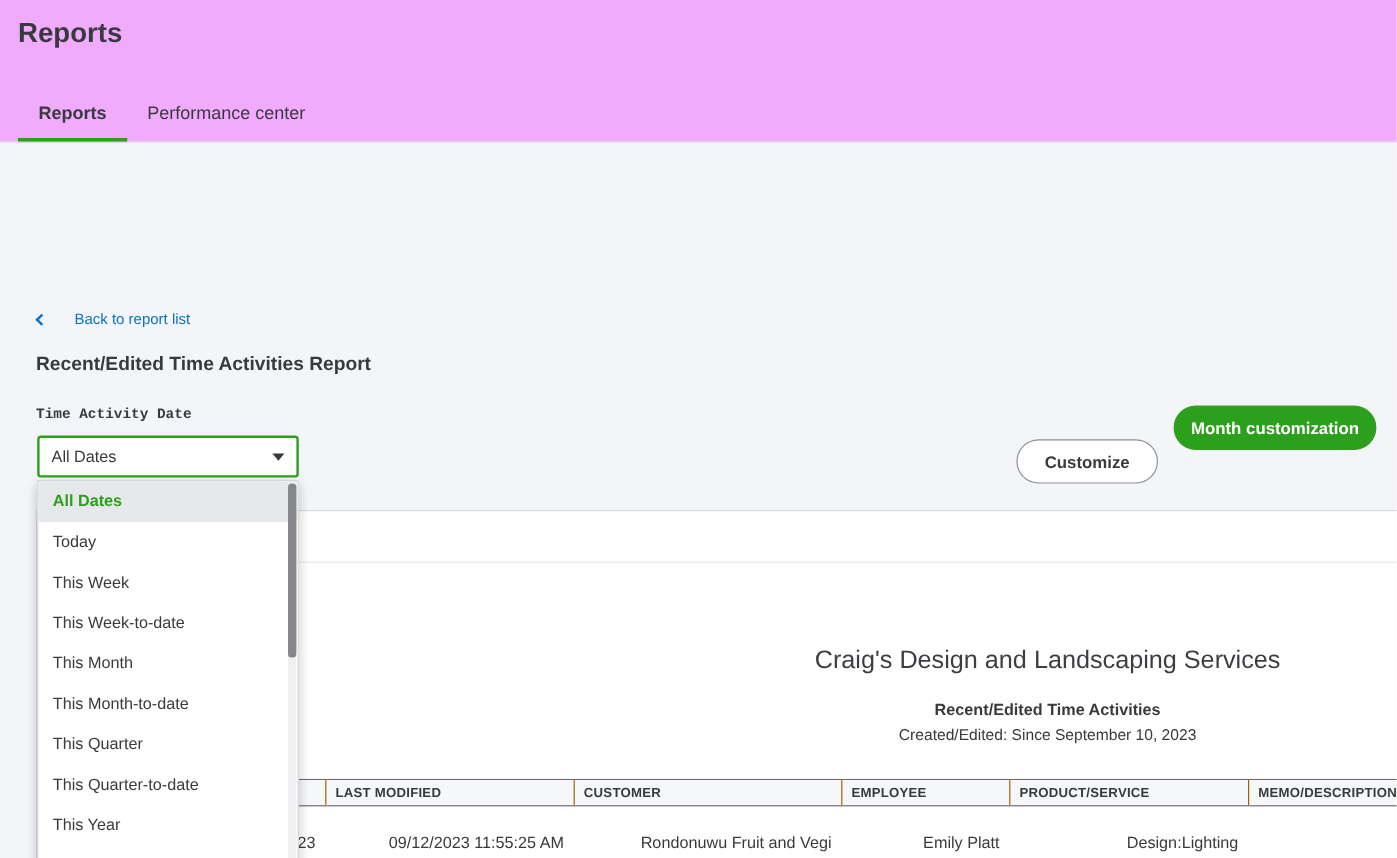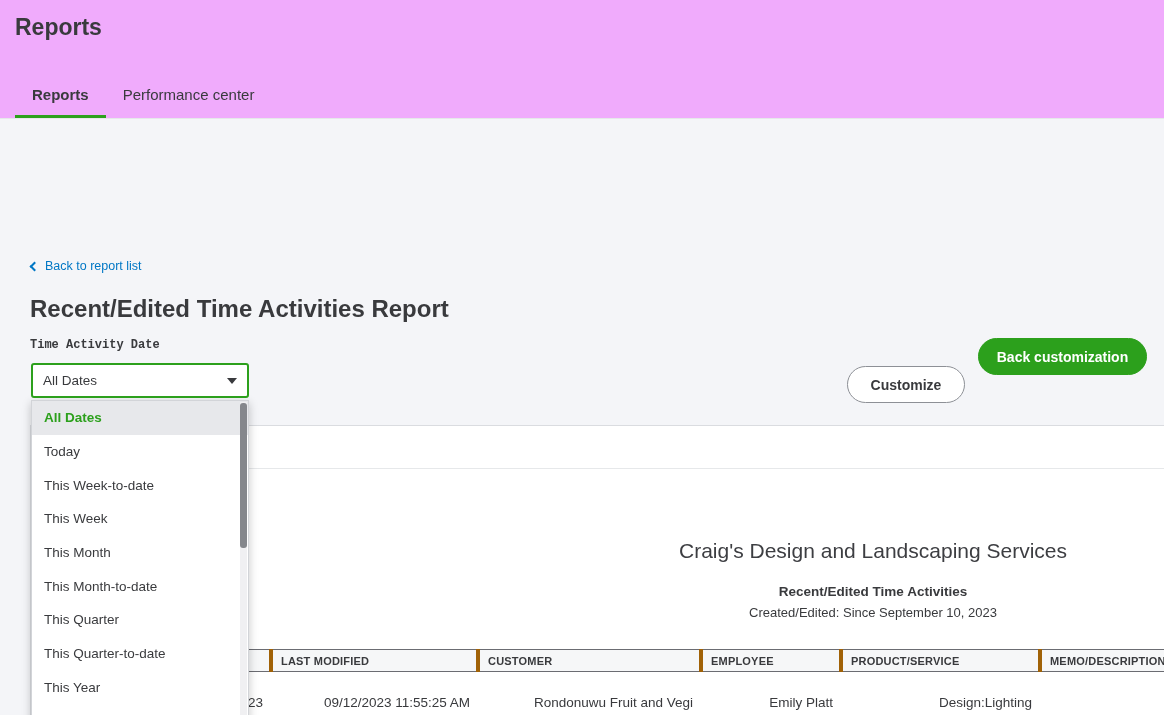--- a/index.html
+++ b/index.html
@@ -10,26 +10,26 @@
   .topbar { position:relative; width:100%; height:119px; background:#f0abfc; }
   .page-title { position:absolute; left:15px; top:14px; font-size:23px; font-weight:700; color:#393a3d; }
   .tabs { position:absolute; left:15px; bottom:0; display:flex; }
   .tab { padding:8px 17px 12px; font-size:15px; color:#393a3d; cursor:pointer; border-bottom:4px solid transparent; }
   .tab.active { font-weight:700; border-bottom:4px solid #2ca01c; }
   .topbar-divider { position:absolute; left:0; right:0; bottom:0; height:1px; background:#e6e8ea; }
 
   
   .gray-area { position:relative; width:100%; height:596px; background:#f4f5f8; }
 
-  .back-link { position:absolute; left:31px; top:140px; display:flex; align-items:center; gap:7px;
+  .back-link { position:absolute; left:31px; top:140px; display:flex; align-items:center; gap:24px;
     font-size:12.5px; color:#0077c5; text-decoration:none; cursor:pointer; z-index:15; }
   .chev { width:7px; height:7px; border-left:2px solid #0077c5; border-bottom:2px solid #0077c5;
     transform:rotate(45deg); display:inline-block; margin-top:1px; }
 
-  .report-title { position:absolute; left:30px; top:176px; font-size:24px; font-weight:600; color:#393a3d; z-index:15; }
+  .report-title { position:absolute; left:30px; top:176px; font-size:16px; font-weight:600; color:#393a3d; z-index:15; }
   .filter-label { position:absolute; left:30px; top:219px; font-size:12px; font-weight:700; color:#393a3d; z-index:15;font-family:Liberation Mono, monospace; }
 
   
   .select { position:absolute; left:31px; top:244px; width:218px; height:35px; background:#fff;
     border:2px solid #2ca01c; border-radius:3px; display:flex; align-items:center; padding:0 10px;
     font-size:13.5px; color:#393a3d; cursor:pointer; z-index:60; }
   .caret { margin-left:auto; width:0; height:0; border-left:5px solid transparent;
     border-right:5px solid transparent; border-top:6px solid #393a3d; }
 
   
@@ -53,21 +53,21 @@
   .card-divider { position:absolute; left:0; right:0; top:42px; height:1px; background:#e6e8ea; }
   .company { position:absolute; top:113px; width:1684px; text-align:center; font-size:21px; color:#3d3e42; }
   .rname { position:absolute; top:158px; width:1684px; text-align:center; font-size:13.5px; font-weight:700; color:#393a3d; }
   .rsub  { position:absolute; top:179px; width:1684px; text-align:center; font-size:13px; color:#393a3d; }
 
   .table-wrap { position:absolute; left:0; top:223px; right:0; bottom:0; overflow:hidden; }
   table { border-collapse:collapse; table-layout:fixed; width:1669px; }
   thead th { background:#f6f7f8; border-top:1px solid #6b6c72; border-bottom:1px solid #6b6c72;
     font-size:11px; font-weight:700; color:#393a3d; text-align:left; height:22px; padding:0 8px;
     letter-spacing:0.2px; white-space:nowrap; overflow:hidden; }
-  thead th + th { border-left:4px solid #a16207; }
+  thead th + th { border-left:1px solid #a16207; }
   tbody tr.spacer td { height:18px; }
   tbody td { height:25.3px; padding:0 8px; font-size:13.5px; color:#393a3d; white-space:nowrap; overflow:hidden;text-align:right; }
 </style>
 </head>
 <body>
 
 <div class="topbar">
   <h1 class="page-title">Reports</h1>
   <div class="tabs">
     <div class="tab active">
@@ -85,21 +85,21 @@
   <a class="back-link">
     <span class="chev"></span>
     <span>Back to report list</span>
   </a>
 
   <h2 class="report-title">Recent/Edited Time Activities Report</h2>
 
   <div class="filter-label">Time Activity Date</div>
 
   <button class="btn btn-outline">Customize</button>
-  <button class="btn btn-green">Back customization</button>
+  <button class="btn btn-green">Month customization</button>
 
   <div class="card">
     <div class="card-divider"></div>
     <div class="company">Craig's Design and Landscaping Services</div>
     <div class="rname">Recent/Edited Time Activities</div>
     <div class="rsub">Created/Edited: Since September 10, 2023</div>
     <div class="table-wrap">
       <table>
           <colgroup>
             <col style="width: 240px;">
@@ -145,22 +145,22 @@
   </div>
 
   <div class="select">
     <span>All Dates</span>
     <span class="caret"></span>
   </div>
 
   <div class="menu">
     <div class="option selected">All Dates</div>
       <div class="option">Today</div>
+      <div class="option">This Week</div>
       <div class="option">This Week-to-date</div>
-      <div class="option">This Week</div>
       <div class="option">This Month</div>
       <div class="option">This Month-to-date</div>
       <div class="option">This Quarter</div>
       <div class="option">This Quarter-to-date</div>
       <div class="option">This Year</div>
       <div class="menu-scroll-track">
       <div class="menu-scroll-thumb"></div>
     </div>
   </div>
 

